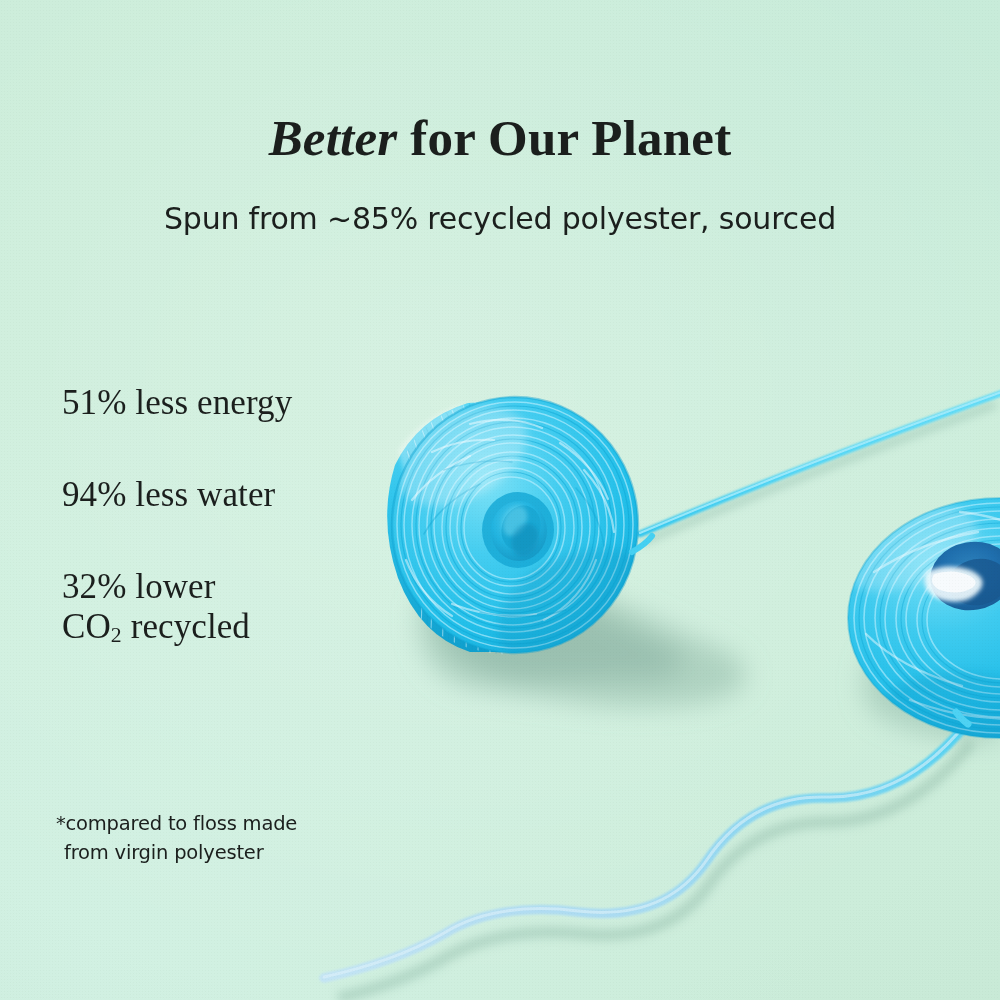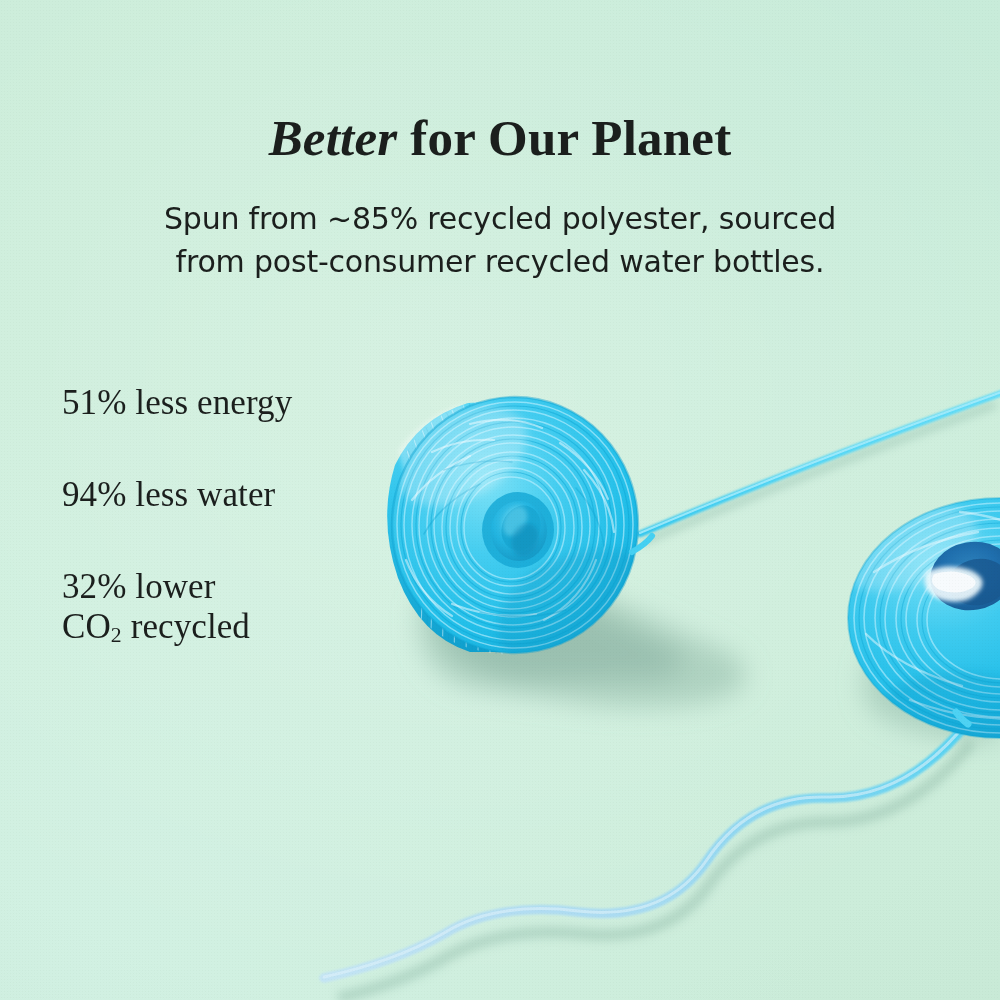--- a/index.html
+++ b/index.html
@@ -342,30 +342,33 @@
 
     <path d="M956 712 Q962 720 968 724" stroke="#4ed2f3" stroke-width="7" fill="none" stroke-linecap="round"></path>
   </svg>
 
   <div class="bg-grain"></div>
 
   <h1 class="headline"><em class="em">Better</em><span> for Our Planet</span></h1>
 
   <p class="subhead">
     <span class="l">Spun from ~85% recycled polyester, sourced</span>
-    <span class="l">from post-consumer recycled water bottles.</span>
   </p>
 
   <div class="stats">
     <div class="stat">
       <span class="l">51% less energy</span>
     </div>
     <div class="stat">
       <span class="l">94% less water</span>
     </div>
     <div class="stat">
       <span class="l">32% lower</span>
       <span class="l"><span>CO</span><sub>2</sub><span> recycled</span></span>
     </div>
   </div>
 
+  <p class="footnote">
+    <span class="l">*compared to floss made</span>
+    <span class="l l2">from virgin polyester</span>
+  </p>
 
 </div>
 
 </body></html>

